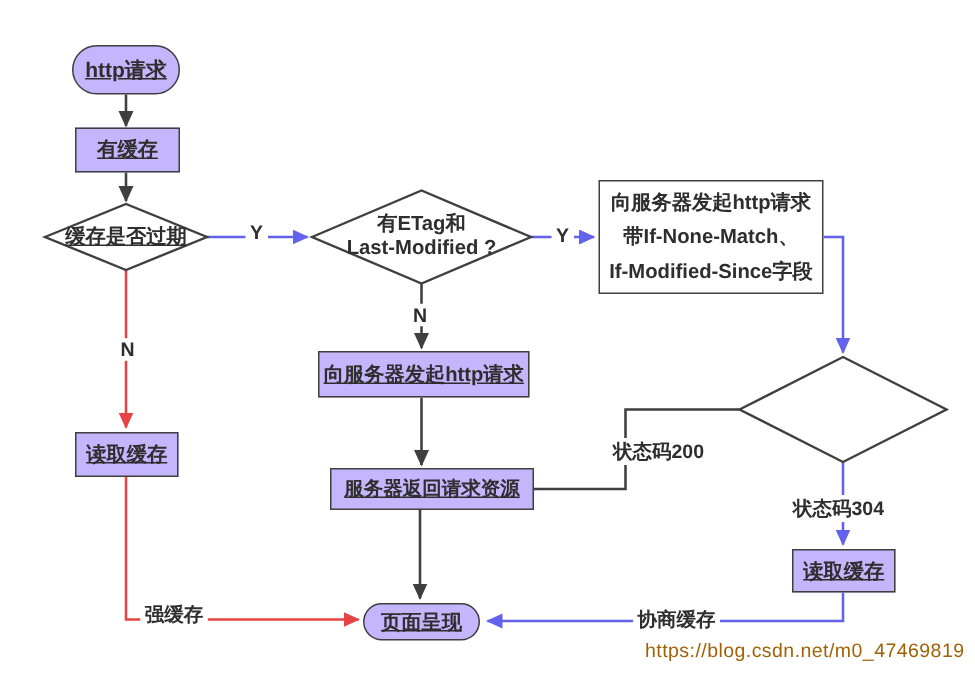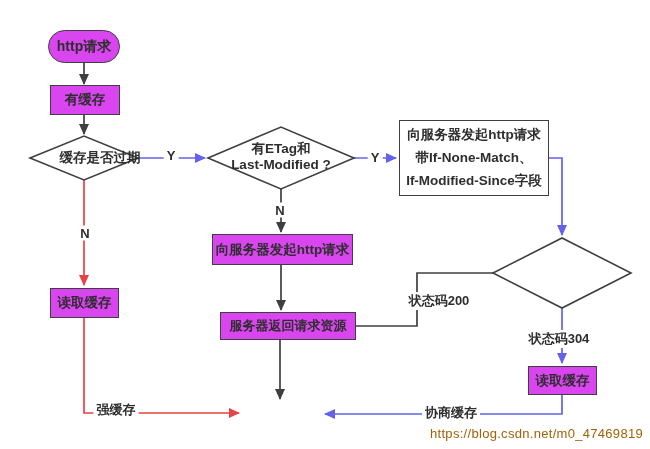--- a/index.html
+++ b/index.html
@@ -15,29 +15,30 @@
     background: #ffffff;
     overflow: hidden;
   }
   .canvas svg.wires {
     position: absolute;
     left: 0; top: 0;
   }
   .node {
     position: absolute;
     box-sizing: border-box;
-    background: #d946ef;
+    background: #c4b5fd;
     border: 1.6px solid #3f3f3f;
     color: #2e2e2e;
     font-weight: bold;
     font-size: 13.5px;
     display: flex;
     align-items: center;
     justify-content: center;
     white-space: nowrap;
+    text-decoration: underline;
   }
   .stadium { border-radius: 17px; }
   .small-stadium { border-radius: 13px; }
   .diamond-label {
     position: absolute;
     transform: translate(-50%, -50%);
     color: #2e2e2e;
     font-weight: bold;
     font-size: 13.5px;
     text-align: center;
@@ -116,21 +117,21 @@
 
     <polygon points="30,158 84,136 138,158 84,180" fill="#ffffff" stroke-width="1.6" stroke="#3f3f3f"></polygon>
     <polygon points="208,158 281,127 354,158 281,189" fill="#ffffff" stroke-width="1.6" stroke="#3f3f3f"></polygon>
     <polygon points="493,273 562,238 631,273 562,308" fill="#ffffff" stroke-width="1.6" stroke="#3f3f3f"></polygon>
   </svg>
 
   <div class="node stadium" style="left:48px; top:30px; width:72px; height:33px; font-size:14px;">http请求</div>
 
   <div class="node" style="left:50px; top:85px; width:70px; height:30px;">有缓存</div>
 
-  <div class="diamond-label" style="left:100px; top:158px;">缓存是否过期</div>
+  <div class="diamond-label" style="left:84px; top:158px;text-decoration:underline;">缓存是否过期</div>
 
   <div class="diamond-label" style="left:281px; top:157px;">
     <div>有ETag和</div>
     <div>Last-Modified ?</div>
   </div>
 
   <div class="multiline-box" style="left:399px; top:120px; width:150px; height:76px;">
     <div>向服务器发起http请求</div>
     <div>带If-None-Match、</div>
     <div>If-Modified-Since字段</div>
@@ -138,20 +139,21 @@
 
 
   <div class="node" style="left:212px; top:234px; width:141px; height:31px;">向服务器发起http请求</div>
 
   <div class="node" style="left:220px; top:312px; width:136px; height:28px; font-size:13px;">服务器返回请求资源</div>
 
   <div class="node" style="left:50px; top:288px; width:69px; height:30px;">读取缓存</div>
 
   <div class="node" style="left:528px; top:366px; width:69px; height:29px;">读取缓存</div>
 
+  <div class="node small-stadium" style="left:242px; top:402px; width:78px; height:25px;">页面呈现</div>
 
   <div class="edge-label" style="left:171px; top:155px;">Y</div>
 
   <div class="edge-label" style="left:375px; top:157px;">Y</div>
 
   <div class="edge-label" style="left:280px; top:210px;">N</div>
 
   <div class="edge-label" style="left:85px; top:233px;">N</div>
 
   <div class="edge-label" style="left:399px; top:301px;margin-left:40px;">状态码200</div>

